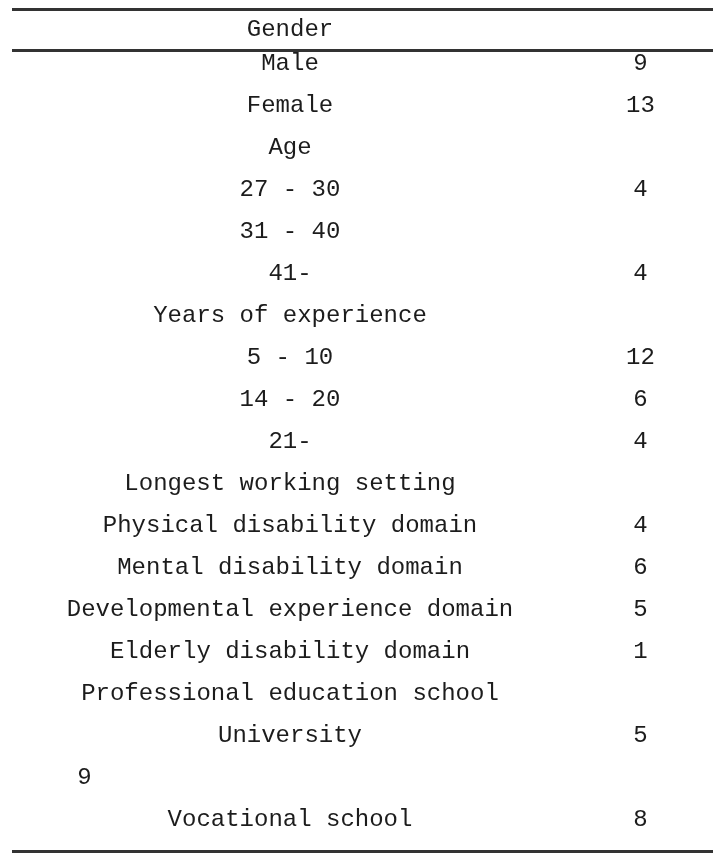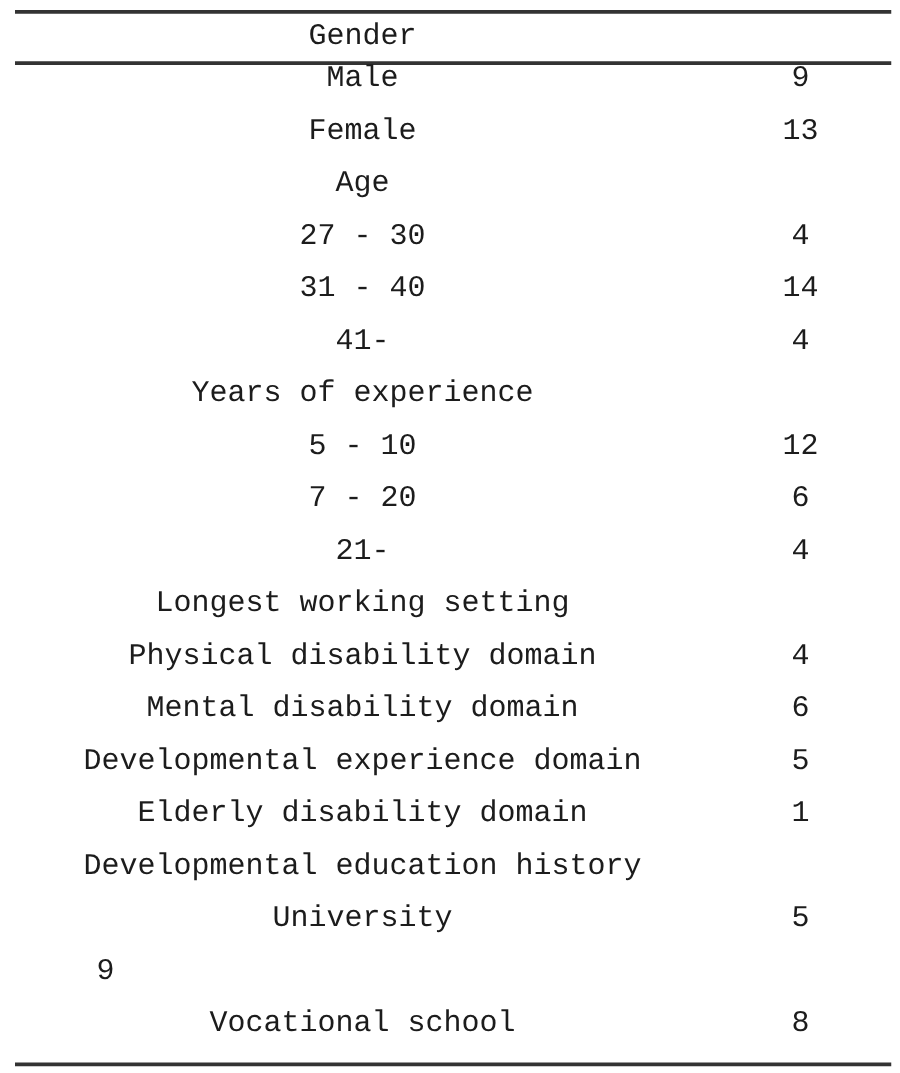--- a/index.html
+++ b/index.html
@@ -70,36 +70,35 @@
   <div class="row">
     <div class="cell label-cell">Age</div>
     <div class="cell value-cell"></div>
   </div>
   <div class="row">
     <div class="cell label-cell">27 - 30</div>
     <div class="cell value-cell">4</div>
   </div>
   <div class="row">
     <div class="cell label-cell">31 - 40</div>
-    <div class="cell value-cell">14</div>
   </div>
   <div class="row">
     <div class="cell label-cell">41-</div>
     <div class="cell value-cell">4</div>
   </div>
   <div class="row">
     <div class="cell label-cell">Years of experience</div>
     <div class="cell value-cell"></div>
   </div>
   <div class="row">
     <div class="cell label-cell">5 - 10</div>
     <div class="cell value-cell">12</div>
   </div>
   <div class="row">
-    <div class="cell label-cell">7 - 20</div>
+    <div class="cell label-cell">14 - 20</div>
     <div class="cell value-cell">6</div>
   </div>
   <div class="row">
     <div class="cell label-cell">21-</div>
     <div class="cell value-cell">4</div>
   </div>
   <div class="row">
     <div class="cell label-cell">Longest working setting</div>
     <div class="cell value-cell"></div>
   </div>
@@ -113,21 +112,21 @@
   </div>
   <div class="row">
     <div class="cell label-cell">Developmental experience domain</div>
     <div class="cell value-cell">5</div>
   </div>
   <div class="row">
     <div class="cell label-cell">Elderly disability domain</div>
     <div class="cell value-cell">1</div>
   </div>
   <div class="row">
-    <div class="cell label-cell">Developmental education history</div>
+    <div class="cell label-cell">Professional education school</div>
     <div class="cell value-cell"></div>
   </div>
   <div class="row">
     <div class="cell label-cell">University</div>
     <div class="cell value-cell">5</div>
   </div>
   <div class="row">
     <div class="cell value-cell">9</div>
   </div>
   <div class="row">

